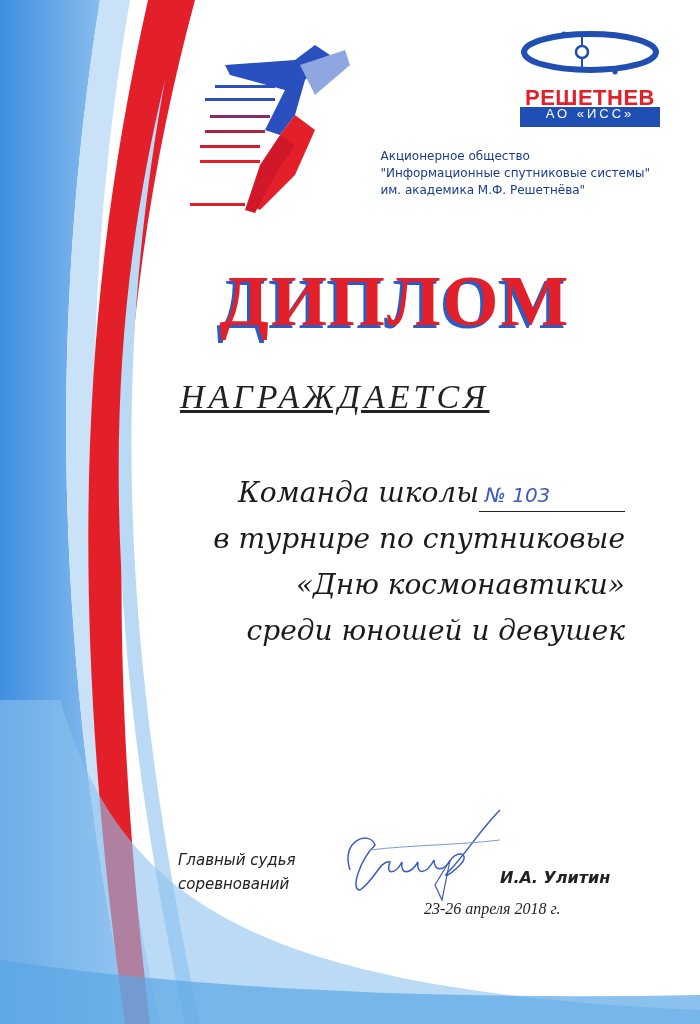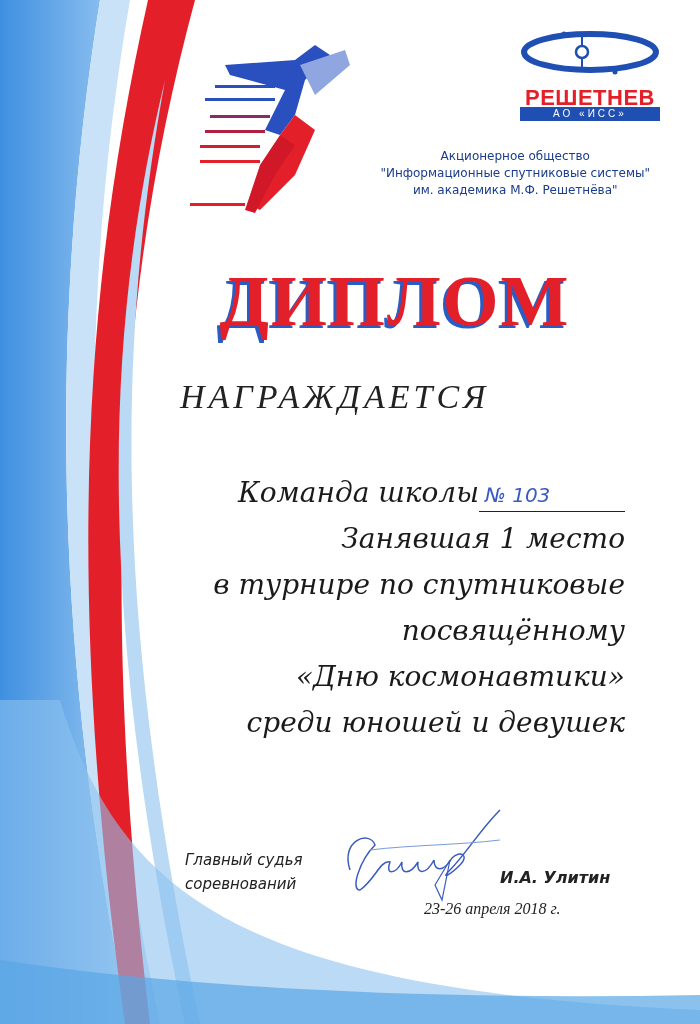--- a/index.html
+++ b/index.html
@@ -1,26 +1,26 @@
 <!DOCTYPE html>
 <html><head>
 <meta charset="utf-8">
 <style>
 html,body{margin:0;padding:0;}
 body{width:700px;height:1024px;position:relative;overflow:hidden;background:#fff;font-family:"DejaVu Serif",serif;}
 .bg{position:absolute;left:0;top:0;width:700px;height:1024px;}
 .logo{position:absolute;left:520px;top:30px;width:140px;}
 .brand{position:absolute;left:520px;top:85px;width:140px;text-align:center;color:#e3202a;font-family:"Liberation Sans",sans-serif;font-weight:bold;font-size:22px;letter-spacing:0.5px;}
-.brand-sub{position:absolute;left:520px;top:107px;width:140px;height:14px;background:#1f4fb3;color:#fff;font-family:"Liberation Sans",sans-serif;font-size:10px;text-align:center;line-height:14px;letter-spacing:3px;}
-.company{position:absolute;right:50px;top:148px;text-align:center;color:#1a3c8c;font-family:"DejaVu Sans",sans-serif;font-size:12px;line-height:17px;}
+.brand-sub{position:absolute;left:520px;top:107px;width:140px;height:20px;background:#1f4fb3;color:#fff;font-family:"Liberation Sans",sans-serif;font-size:13px;text-align:center;line-height:14px;letter-spacing:3px;}
+.company{position:absolute;right:50px;top:148px;text-align:left;color:#1a3c8c;font-family:"DejaVu Sans",sans-serif;font-size:12px;line-height:17px;}
 .title{position:absolute;left:205px;top:250px;width:380px;text-align:center;font-family:"Liberation Serif",serif;font-weight:bold;font-size:72px;color:#e3202a;letter-spacing:2px;text-shadow:-3px 3px 0 #2a5cc6;margin-top:10px;}
-.awarded{position:absolute;left:180px;top:378px;font-family:"Liberation Serif",serif;font-style:italic;font-size:34px;letter-spacing:4px;color:#222;}
+.awarded{position:absolute;left:180px;top:378px;font-family:"Liberation Serif",serif;font-style:italic;font-size:34px;letter-spacing:4px;color:#222;text-decoration:underline;}
 .body-text{position:absolute;right:75px;top:470px;text-align:right;font-family:"DejaVu Serif",serif;font-style:italic;font-size:28px;line-height:46px;color:#1a1a1a;}
 .filled{display:inline-block;width:140px;border-bottom:1.5px solid #222;text-align:left;font-family:"DejaVu Sans",sans-serif;font-style:italic;font-size:20px;color:#3a5bbf;padding-left:6px;line-height:32px;}
-.judge{position:absolute;left:185px;top:848px;font-family:"DejaVu Sans",sans-serif;font-style:italic;font-size:15px;line-height:24px;color:#222;}
+.judge{position:absolute;left:178px;top:848px;font-family:"DejaVu Sans",sans-serif;font-style:italic;font-size:15px;line-height:24px;color:#222;}
 .judge-name{position:absolute;left:500px;top:868px;font-family:"DejaVu Sans",sans-serif;font-style:italic;font-size:16px;color:#222;font-weight:bold;}
 .date{position:absolute;left:424px;top:900px;font-family:"Liberation Serif",serif;font-style:italic;font-size:16px;color:#222;}
 .sign{position:absolute;left:330px;top:800px;width:180px;height:110px;}
 </style>
 </head>
 <body>
 
 <svg class="bg" viewBox="0 0 700 1024" preserveAspectRatio="none">
   <defs>
     <linearGradient id="bl" x1="0" y1="0" x2="1" y2="0">
@@ -69,23 +69,21 @@
   <div>им. академика М.Ф. Решетнёва"</div>
 </div>
 
 <div class="title">ДИПЛОМ</div>
 <div class="awarded">НАГРАЖДАЕТСЯ</div>
 
 <div class="body-text">
   <div>
     <span>Команда школы</span><span class="filled">№ 103</span>
   </div>
-  <div>Занявшая 1 место</div>
   <div>в турнире по спутниковые</div>
-  <div>посвящённому</div>
   <div>«Дню космонавтики»</div>
   <div>среди юношей и девушек</div>
 </div>
 
 <div class="judge">
   <div>Главный судья</div>
   <div>соревнований</div>
 </div>
 
 <svg class="sign" viewBox="0 0 180 110">

